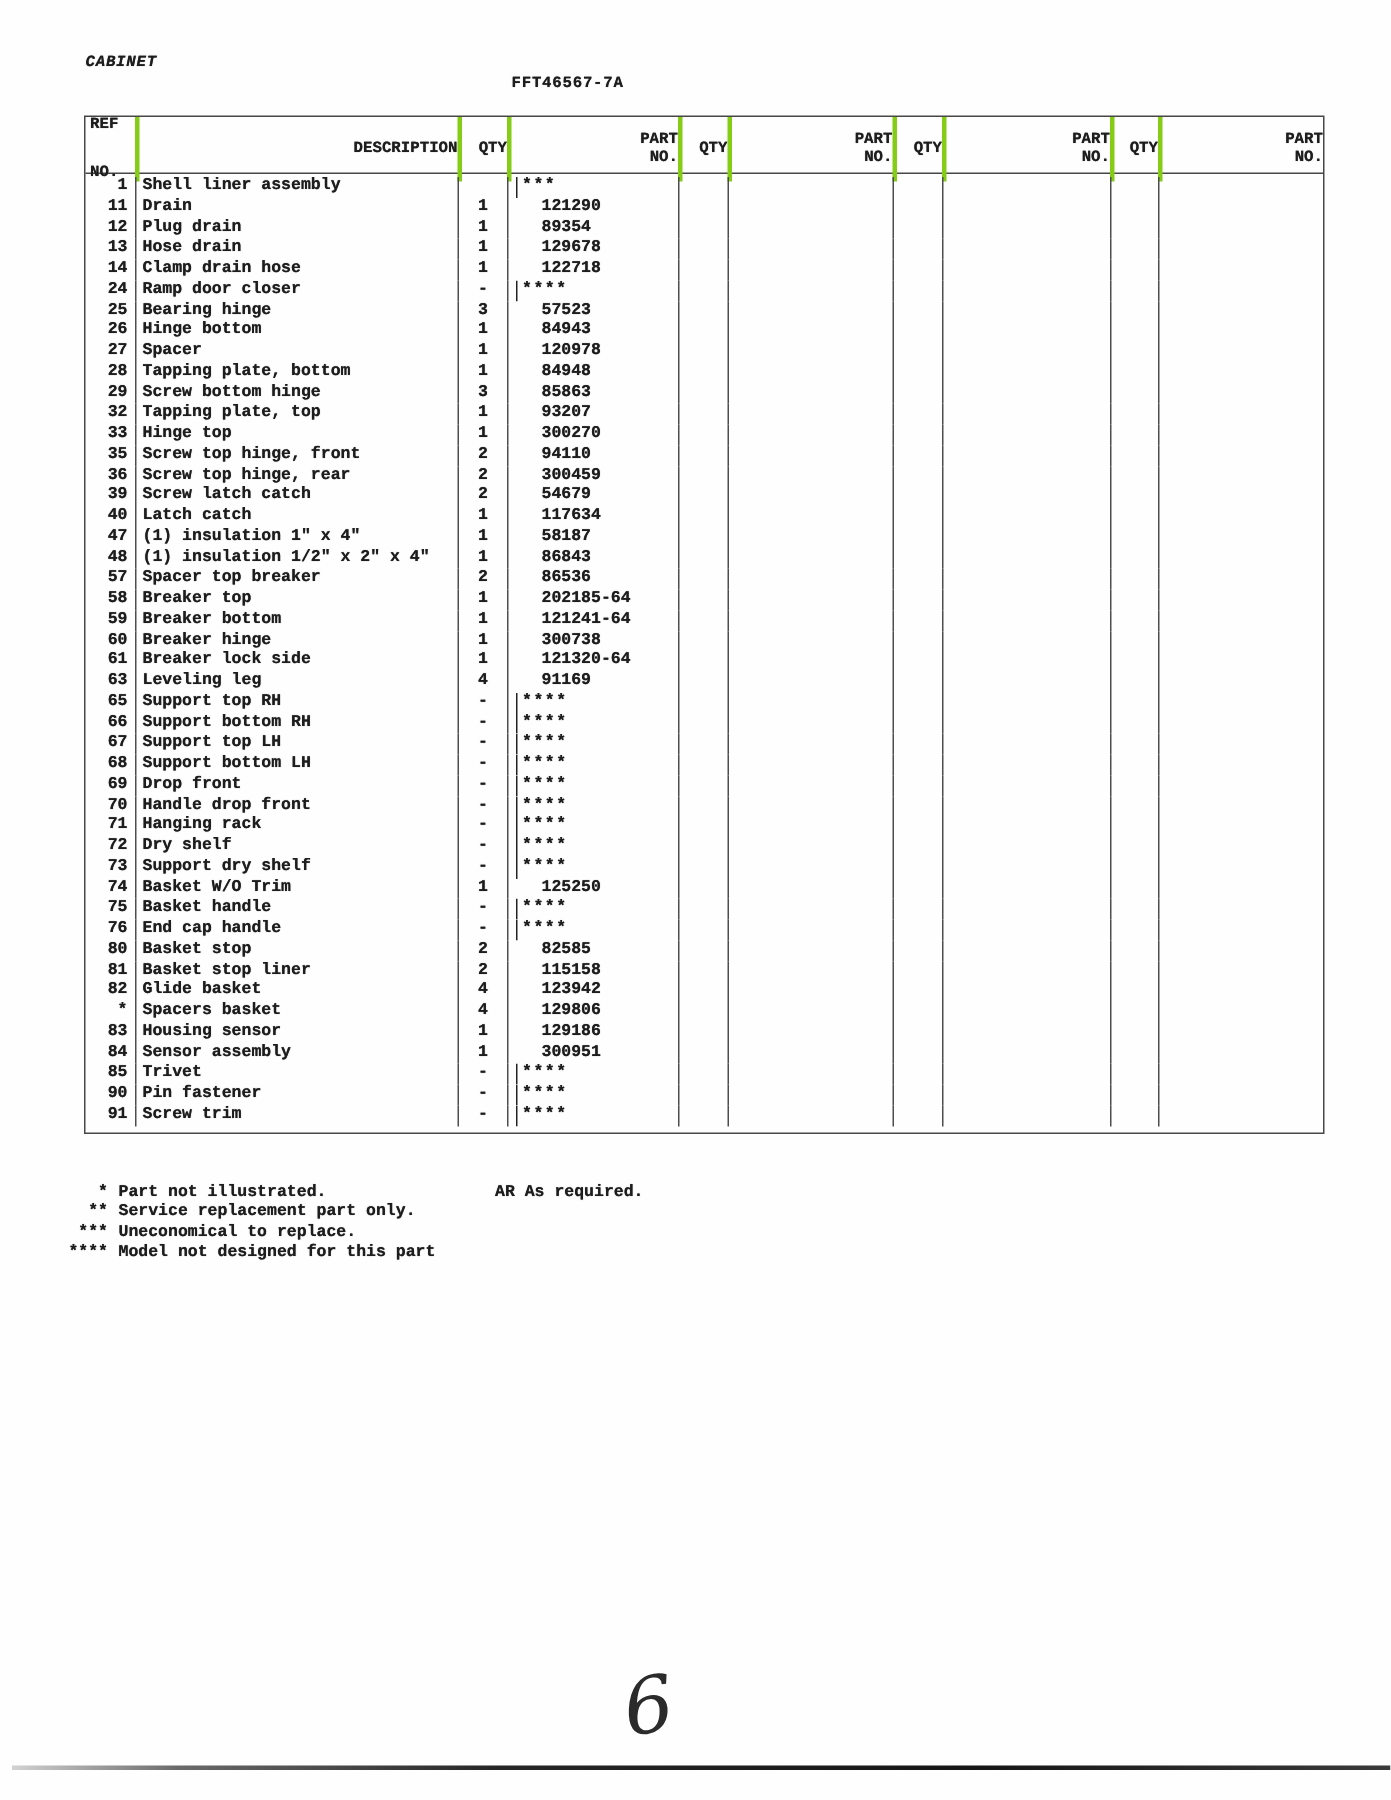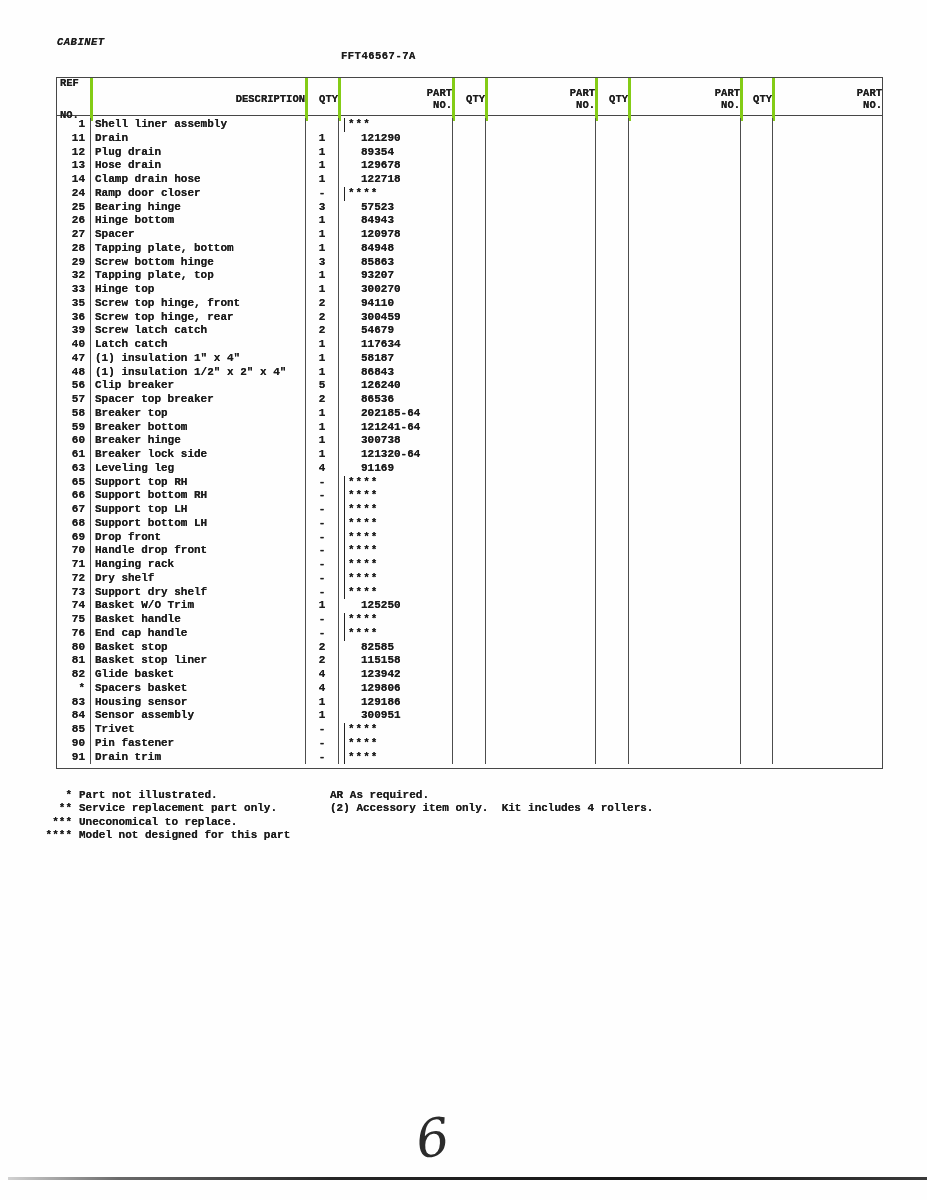--- a/index.html
+++ b/index.html
@@ -358,32 +358,20 @@
     <div class="td c-qty">1</div>
     <div class="td c-part"><span class="part-text">86843</span></div>
     <div class="td c-qty"></div>
     <div class="td c-part"></div>
     <div class="td c-qty"></div>
     <div class="td c-part"></div>
     <div class="td c-qty"></div>
     <div class="td c-part"></div>
   </div>
 
-  <div class="tr grid-row">
-    <div class="td first c-ref">56</div>
-    <div class="td c-desc">Clip breaker</div>
-    <div class="td c-qty">5</div>
-    <div class="td c-part"><span class="part-text">126240</span></div>
-    <div class="td c-qty"></div>
-    <div class="td c-part"></div>
-    <div class="td c-qty"></div>
-    <div class="td c-part"></div>
-    <div class="td c-qty"></div>
-    <div class="td c-part"></div>
-  </div>
 
   <div class="tr grid-row">
     <div class="td first c-ref">57</div>
     <div class="td c-desc">Spacer top breaker</div>
     <div class="td c-qty">2</div>
     <div class="td c-part"><span class="part-text">86536</span></div>
     <div class="td c-qty"></div>
     <div class="td c-part"></div>
     <div class="td c-qty"></div>
     <div class="td c-part"></div>
@@ -711,21 +699,21 @@
     <div class="td c-qty"></div>
     <div class="td c-part"></div>
     <div class="td c-qty"></div>
     <div class="td c-part"></div>
     <div class="td c-qty"></div>
     <div class="td c-part"></div>
   </div>
 
   <div class="tr grid-row">
     <div class="td first c-ref">91</div>
-    <div class="td c-desc">Drain trim</div>
+    <div class="td c-desc">Screw trim</div>
     <div class="td c-qty">-</div>
     <div class="td c-part starred"><span class="part-text">****</span></div>
     <div class="td c-qty"></div>
     <div class="td c-part"></div>
     <div class="td c-qty"></div>
     <div class="td c-part"></div>
     <div class="td c-qty"></div>
     <div class="td c-part"></div>
   </div>
 
@@ -751,18 +739,17 @@
   <div class="fline">
     <span class="stars">****</span>
     <span class="ftext">Model not designed for this part</span>
   </div>
 </div>
 
 <div class="foot-right typ">
   <div class="fline">AR As required.</div>
 
 
-  <div class="fline">(2) Accessory item only.  Kit includes 4 rollers.</div>
 </div>
 
 <div class="page-number">6</div>
 
 <div class="bottom-rule"></div>
 
 </body></html>

